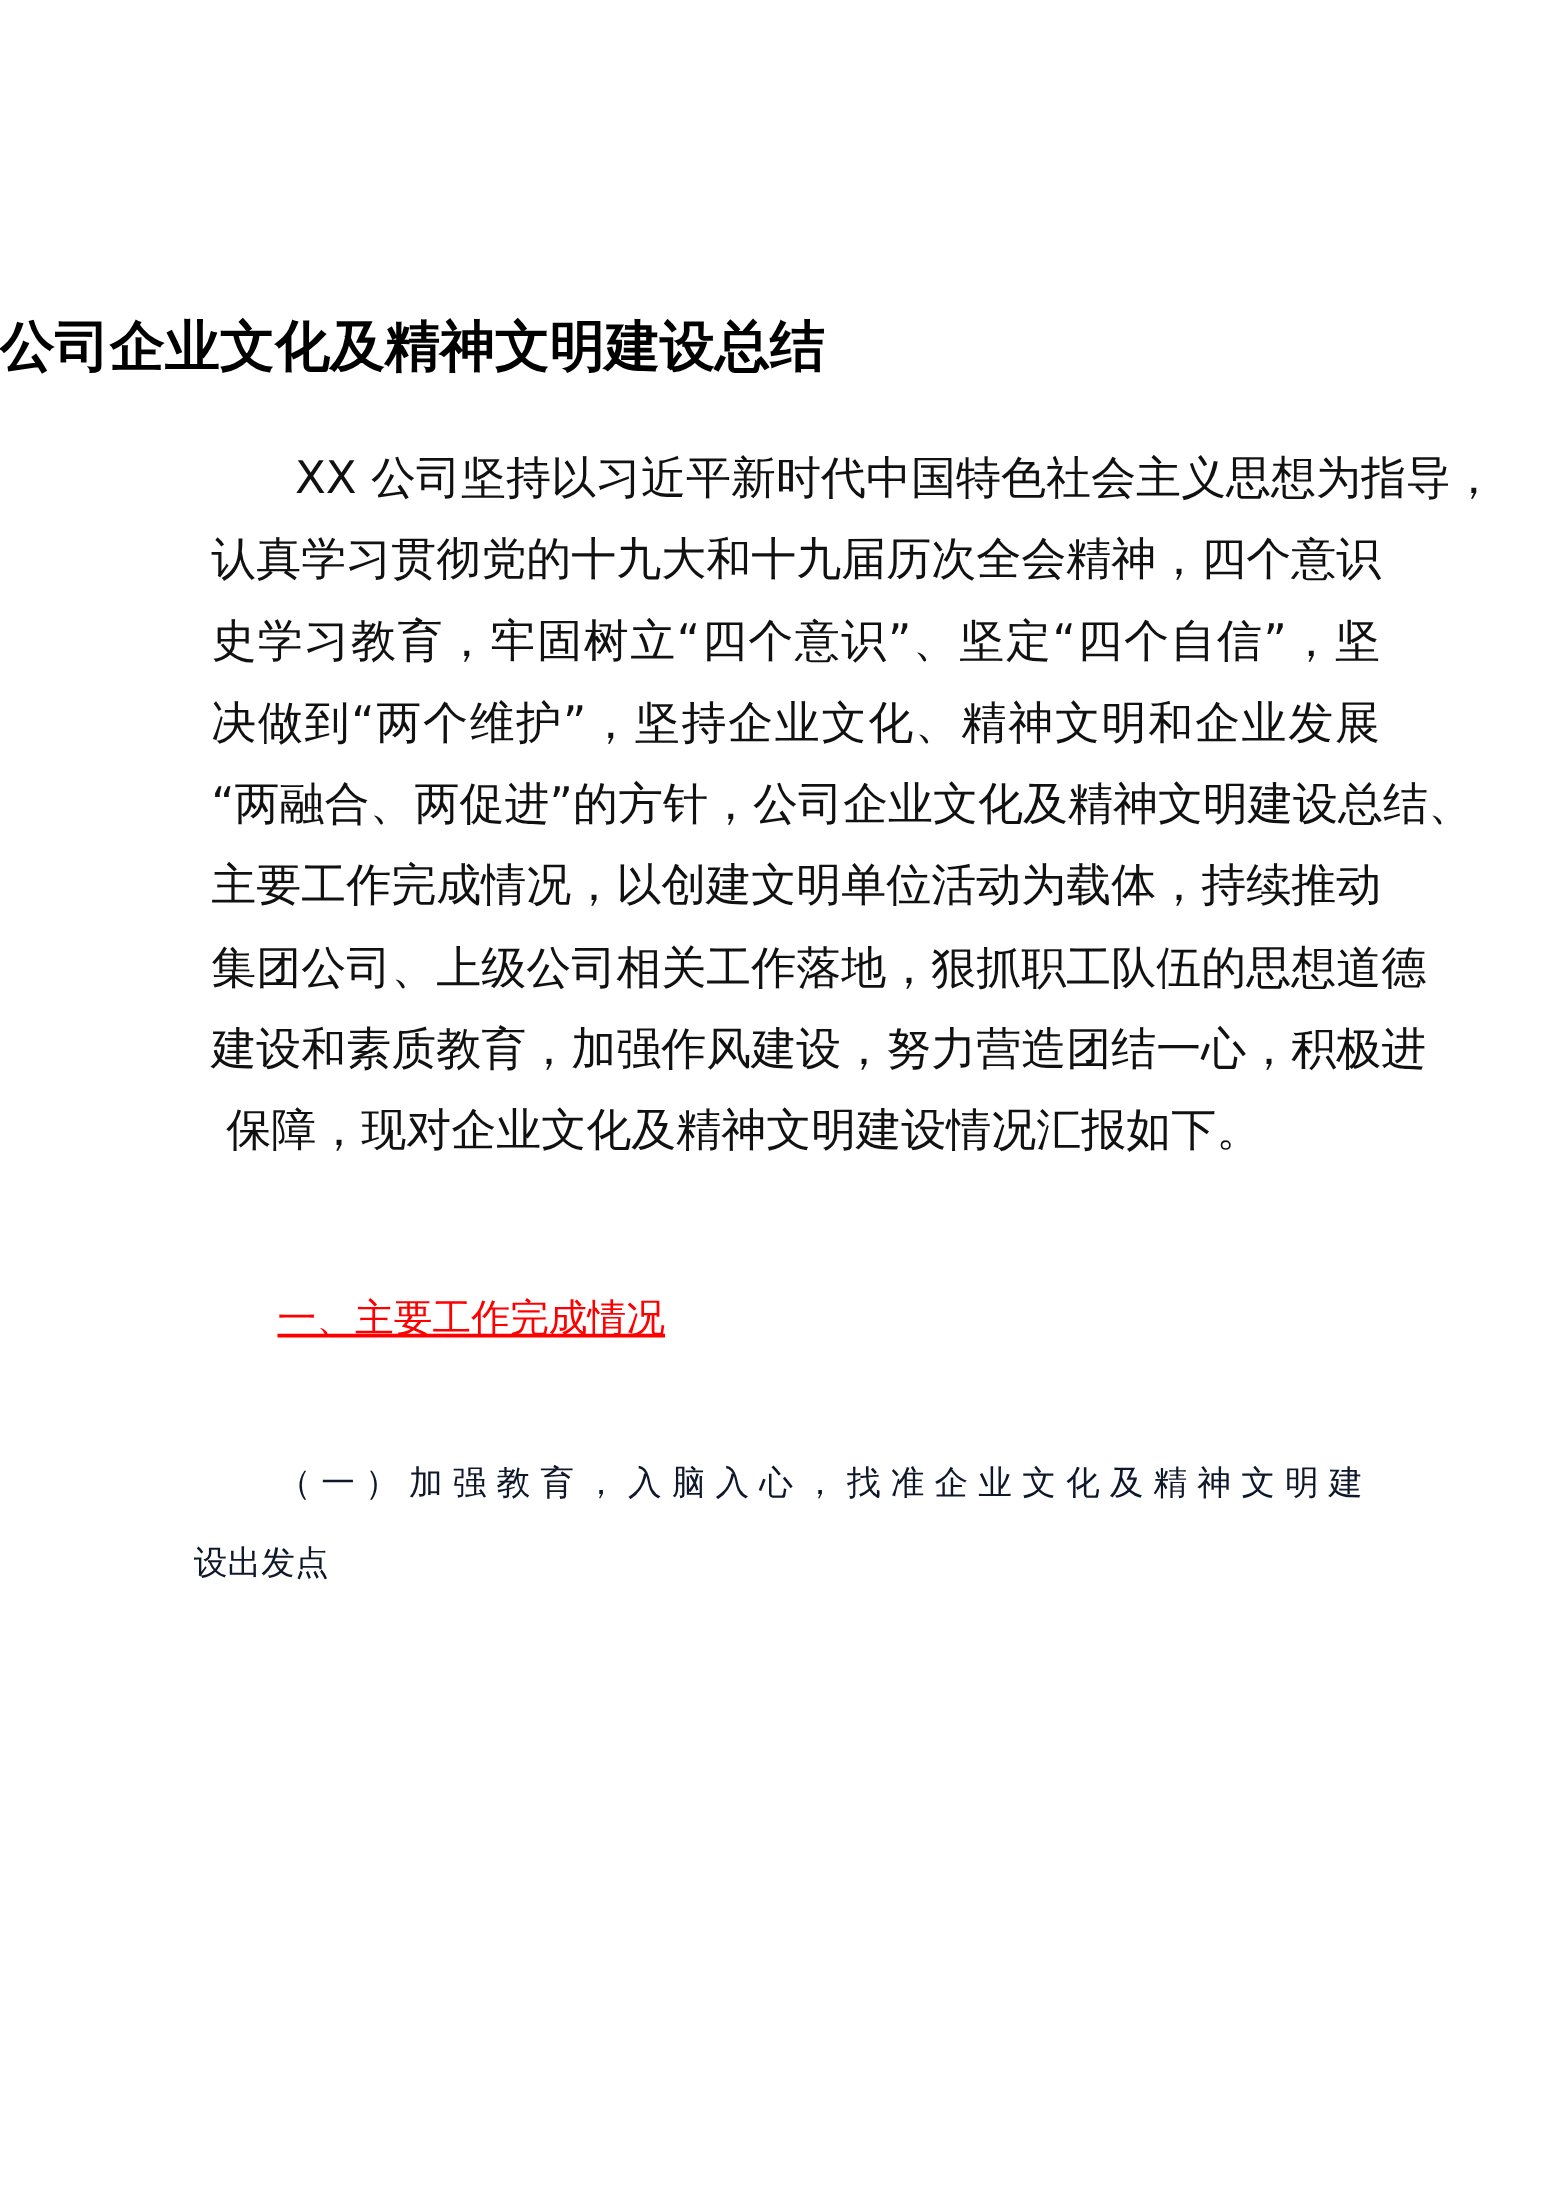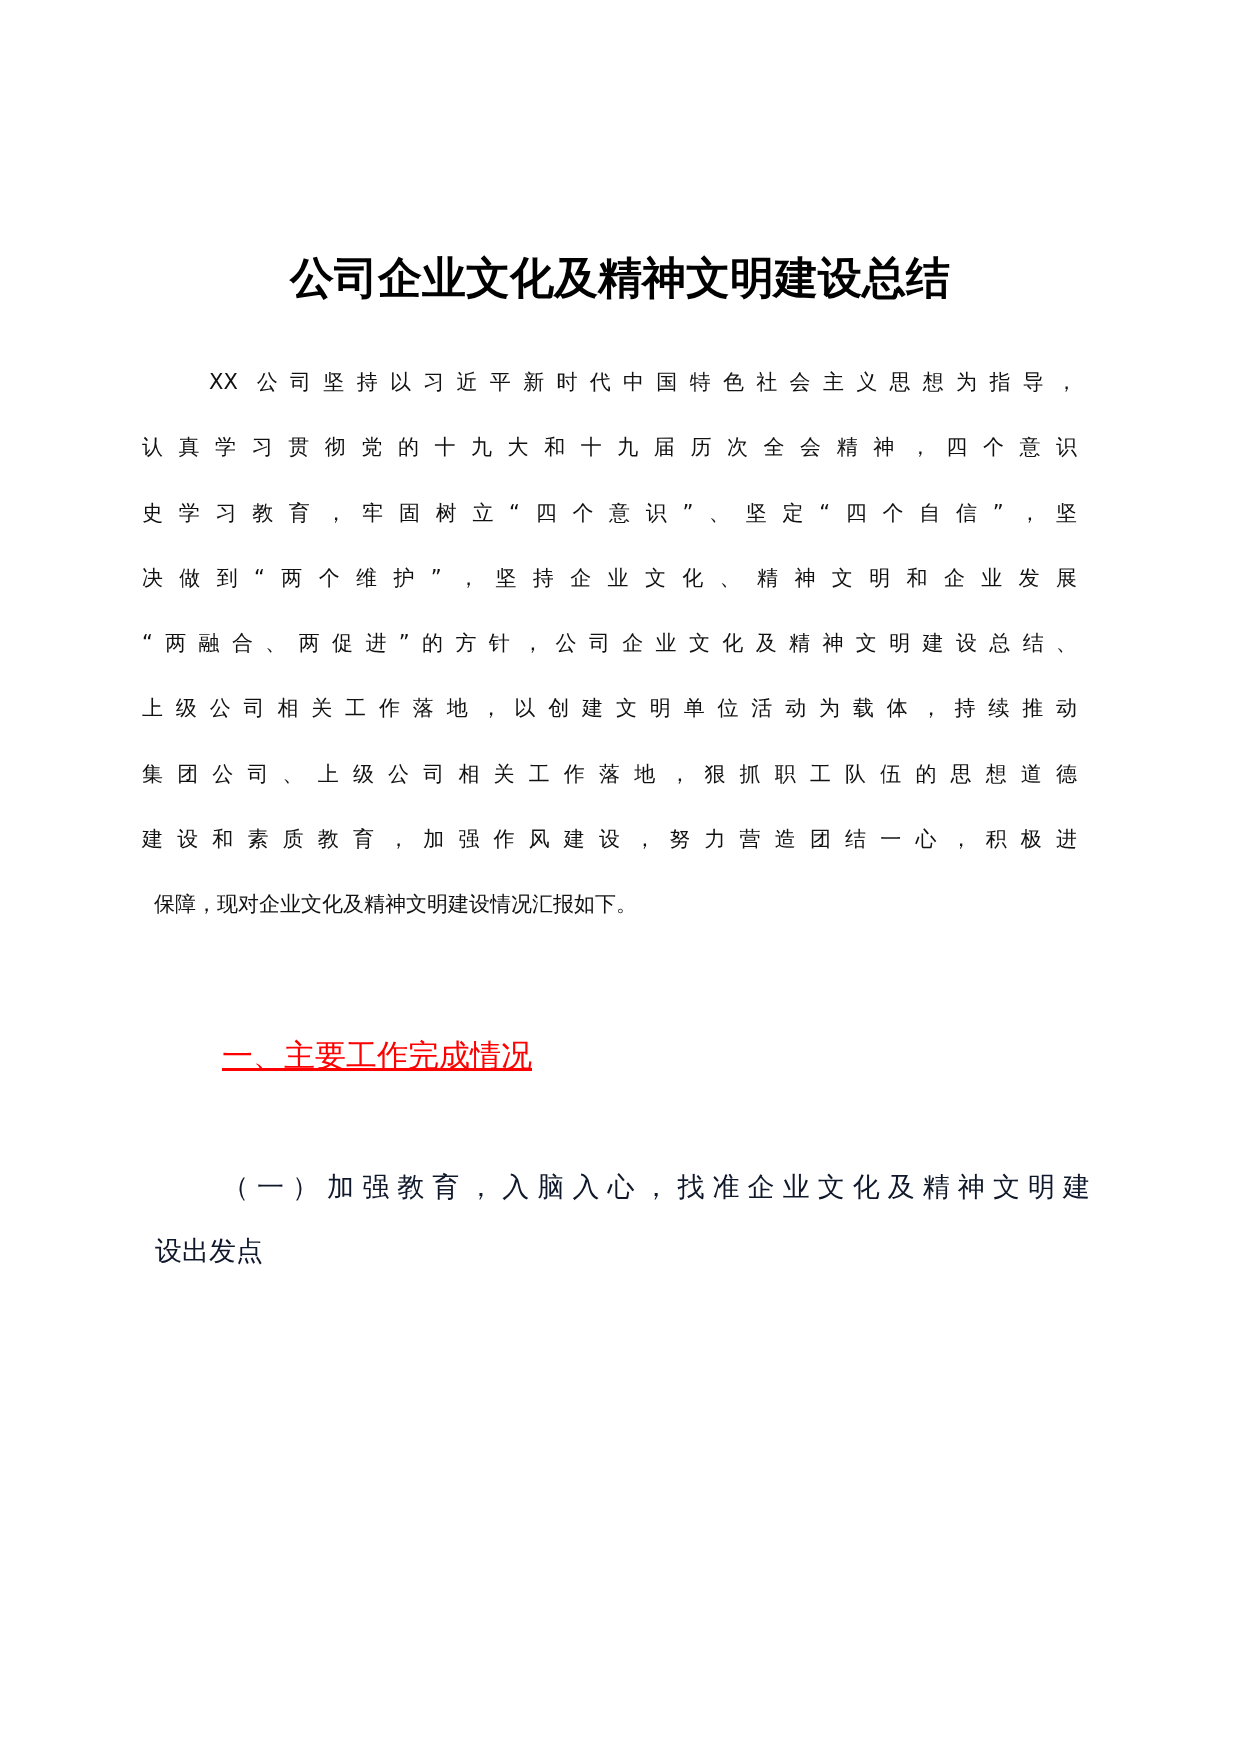--- a/index.html
+++ b/index.html
@@ -21,33 +21,33 @@
     top: 0;
     width: 1240px;
     height: 1754px;
     background: #ffffff;
   }
   .doc-title {
     position: absolute;
     left: 0;
     width: 1240px;
     top: 248px;
-    text-align: center;
+    text-align: left;
     font-size: 44px;
     font-weight: bold;
     letter-spacing: 0px;
     line-height: 60px;
     color: #000000;
   }
   .body-text {
     position: absolute;
-    left: 142px;
+    left: 169px;
     width: 935px;
     top: 350px;
-    font-size: 21px;
+    font-size: 36px;
     line-height: 65.3px;
     color: #111111;
   }
   .body-line {
     display: block;
     white-space: nowrap;
     height: 65.3px;
     text-align: justify;
     text-align-last: justify;
   }
@@ -94,21 +94,21 @@
 <div class="page">
 
   <div class="doc-title">公司企业文化及精神文明建设总结</div>
 
   <div class="body-text">
     <span class="body-line first">XX 公司坚持以习近平新时代中国特色社会主义思想为指导，</span>
     <span class="body-line">认真学习贯彻党的十九大和十九届历次全会精神，四个意识</span>
     <span class="body-line">史学习教育，牢固树立“四个意识”、坚定“四个自信”，坚</span>
     <span class="body-line">决做到“两个维护”，坚持企业文化、精神文明和企业发展</span>
     <span class="body-line">“两融合、两促进”的方针，公司企业文化及精神文明建设总结、</span>
-    <span class="body-line">上级公司相关工作落地，以创建文明单位活动为载体，持续推动</span>
+    <span class="body-line">主要工作完成情况，以创建文明单位活动为载体，持续推动</span>
     <span class="body-line">集团公司、上级公司相关工作落地，狠抓职工队伍的思想道德</span>
     <span class="body-line">建设和素质教育，加强作风建设，努力营造团结一心，积极进</span>
     <span class="body-line last">保障，现对企业文化及精神文明建设情况汇报如下。</span>
   </div>
 
   <div class="heading-red">一、主要工作完成情况</div>
 
   <div class="heading-blue">
     <span class="hb-line first">（一）加强教育，入脑入心，找准企业文化及精神文明建</span>
     <span class="hb-line">设出发点</span>

